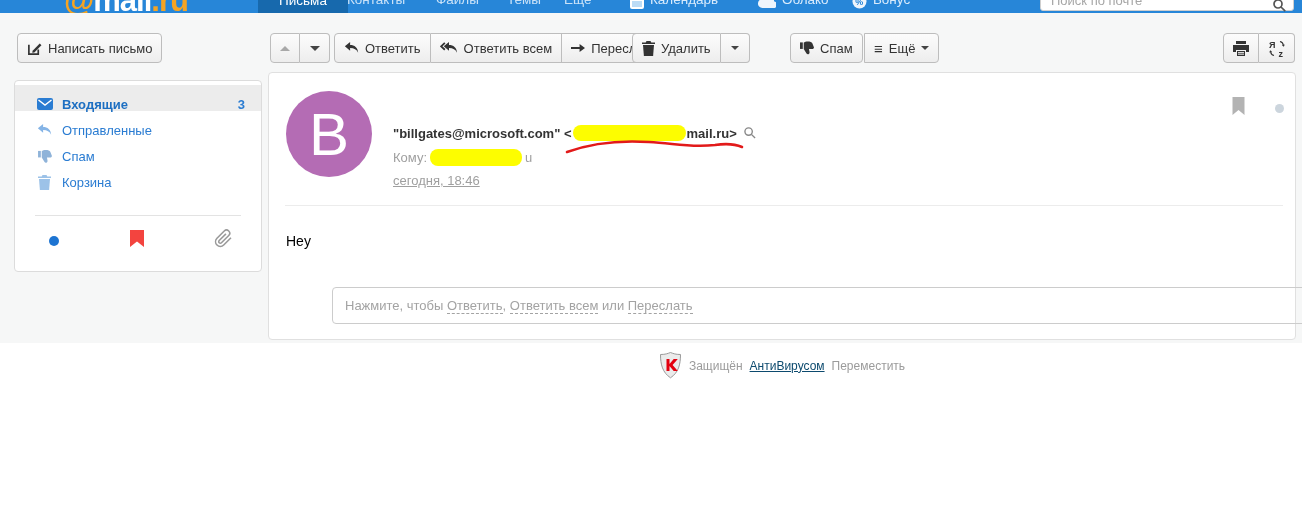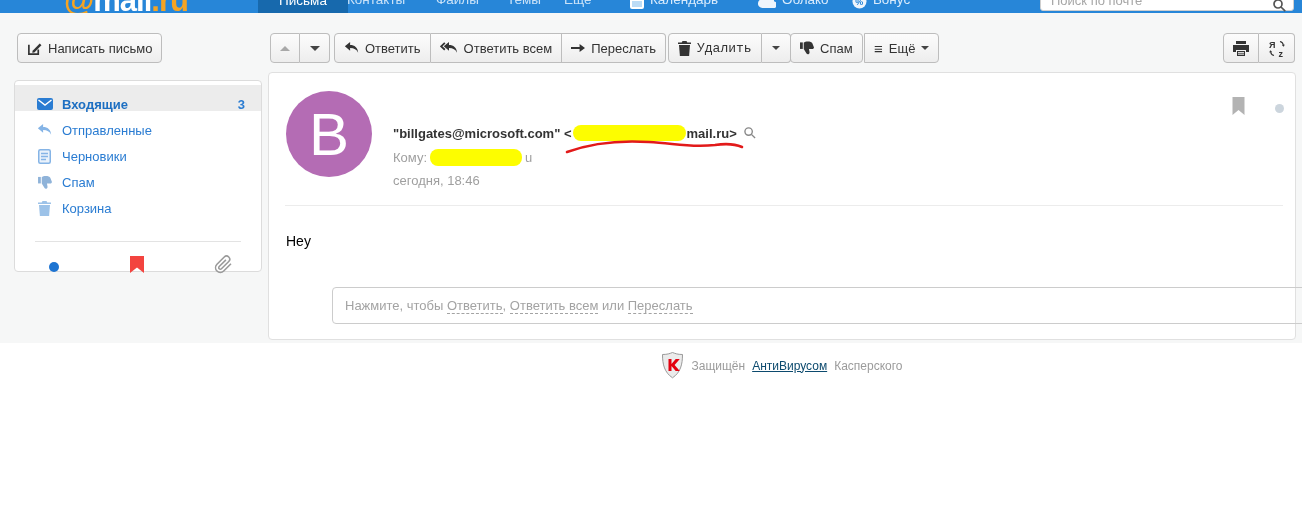--- a/index.html
+++ b/index.html
@@ -52,21 +52,21 @@
   .card { position:absolute; left:268px; top:72px; width:1028px; height:268px; background:#fff; border:1px solid #e0e0e0; border-radius:4px; }
   .avatar { position:absolute; left:17px; top:18px; width:86px; height:86px; border-radius:50%; background:#b46cb4; color:#fff; display:flex; align-items:center; justify-content:center; font-size:60px; }
   .subject { position:absolute; left:124px; top:14px; font-size:21px; color:#333; }
   .from-line { position:absolute; left:124px; top:52px; font-size:13px; font-weight:bold; color:#333; display:flex; align-items:center; white-space:pre; }
   .redact { display:inline-block; background:#fdfd00; border-radius:8px; }
   .r1 { width:113px; height:16px; margin:0 1px; }
   .r2 { width:92px; height:17px; margin:0 3px; }
   .from-search { margin-left:7px; cursor:pointer; display:flex; }
   .scribble { position:absolute; left:294px; top:63px; pointer-events:none; }
   .to-line { position:absolute; left:124px; top:76px; font-size:13px; color:#9f9f9f; display:flex; align-items:center; white-space:pre;justify-content:center; }
-  .date-line { position:absolute; left:124px; top:100px; font-size:13px; color:#9f9f9f; }
+  .date-line { position:absolute; left:124px; top:100px; font-size:13px; color:#9f9f9f;text-decoration:underline; }
   .bookmark { position:absolute; left:962px; top:24px; cursor:pointer; }
   .read-dot { position:absolute; left:1006px; top:31px; width:9px; height:9px; border-radius:50%; background:#ccd5dd; }
   .card-divider { position:absolute; left:16px; right:12px; top:132px; border-top:1px solid #ececec; }
   .mailbody { position:absolute; left:17px; top:160px; font-size:14px; color:#000; }
   .replybox { position:absolute; left:15px; top:214px; width:1002px; height:37px; border:1px solid #ccc; border-radius:4px; display:flex; align-items:center; padding:0 12px; color:#a3a3a3; font-size:13px; cursor:text; white-space:pre;margin-left:48px; }
   .dashed { border-bottom:1px dashed #a3a3a3; cursor:pointer; }
 
   
   .footer { position:absolute; left:268px; top:352px; width:1028px; display:flex; justify-content:center; align-items:center; gap:7px; color:#9b9b9b; font-size:12px; }
   .footer a { color:#0c4a6e; text-decoration:underline; cursor:pointer; }
@@ -155,21 +155,21 @@
       <span>Ответить всем</span>
     </div>
     <div class="btn">
       <svg width="14" height="10" viewBox="0 0 15 10">
           <path d="M0 4h9.2V0.8L15 5l-5.8 4.2V6H0z" fill="#333"></path>
         </svg>
       <span>Переслать</span>
     </div>
   </div>
 
-  <div class="group" style="left:668px;font-family:Liberation Mono, monospace;">
+  <div class="group" style="left:632px;">
     <div class="btn">
       <svg width="13" height="15" viewBox="0 0 13 15">
           <path d="M4.5 0h4l.8 1.5H13V3H0V1.5h3.7z" fill="#333"></path>
           <path d="M1 4h11l-.9 11H1.9z" fill="#333"></path>
         </svg>
       <span>Удалить</span>
     </div>
     <div class="btn" style="padding:0 10px;">
         <span class="caret"></span>
       </div>
@@ -225,29 +225,20 @@
       <span>Входящие</span>
       <span class="count">3</span>
     </div>
     <div class="folder">
       <span class="ficon">
           <svg width="15" height="12" viewBox="0 0 16 13">
             <path d="M6.5 0 L0.8 4.7 L6.5 9.4 V6.6 C10.8 6.6 13.6 8.2 15.2 11.6 C14.8 6 11.3 3.2 6.5 3.2 Z" fill="#85b4e6"></path>
           </svg>
         </span>
       <span>Отправленные</span>
-    </div>
-    <div class="folder">
-      <span class="ficon">
-          <svg width="13" height="15" viewBox="0 0 13 15">
-            <rect x="0.75" y="0.75" width="11.5" height="13.5" rx="1.5" fill="#eaf2fb" stroke="#85b4e6" stroke-width="1.5"></rect>
-            <path d="M3 4.5h7M3 7.5h7M3 10.5h5" stroke="#85b4e6" stroke-width="1.3"></path>
-          </svg>
-        </span>
-      <span>Черновики</span>
     </div>
     <div class="folder">
       <span class="ficon">
           <svg width="14" height="13" viewBox="0 0 15 14">
             <path d="M0 1h3v7H0z" fill="#8fb3d9"></path>
             <path d="M4 8V1.2C5 .4 6.4 0 8.3 0c2.5 0 4.3.6 4.9 2l1.6 3.8c.5 1.2-.3 2.4-1.6 2.4H9.6l.6 3.2c.2 1.2-.6 2.3-1.8 2.3-.6 0-1.1-.3-1.4-.8z" fill="#8fb3d9"></path>
           </svg>
         </span>
       <span>Спам</span>
     </div>
@@ -304,16 +295,16 @@
     </div>
   </div>
 
   <div class="footer">
     <svg width="23" height="27" viewBox="0 0 23 27">
       <path d="M1.5 2.5C6.5 2.5 8.5 1.6 11.5 0.5C14.5 1.6 16.5 2.5 21.5 2.5C21.5 12.5 19.5 20.5 11.5 25.8C3.5 20.5 1.5 12.5 1.5 2.5Z" fill="#ebebeb" stroke="#9a9a9a" stroke-width="1"></path>
       <path d="M7.5 7h3v5l4.2-5h4.1l-5.2 6 5.2 6h-4.1l-4.2-5v5h-3z" fill="#e3000f"></path>
     </svg>
     <span>Защищён</span>
     <a>АнтиВирусом</a>
-    <span>Касперского</span>
+    <span>Переместить</span>
   </div>
 
 </div>
 
 </body></html>

